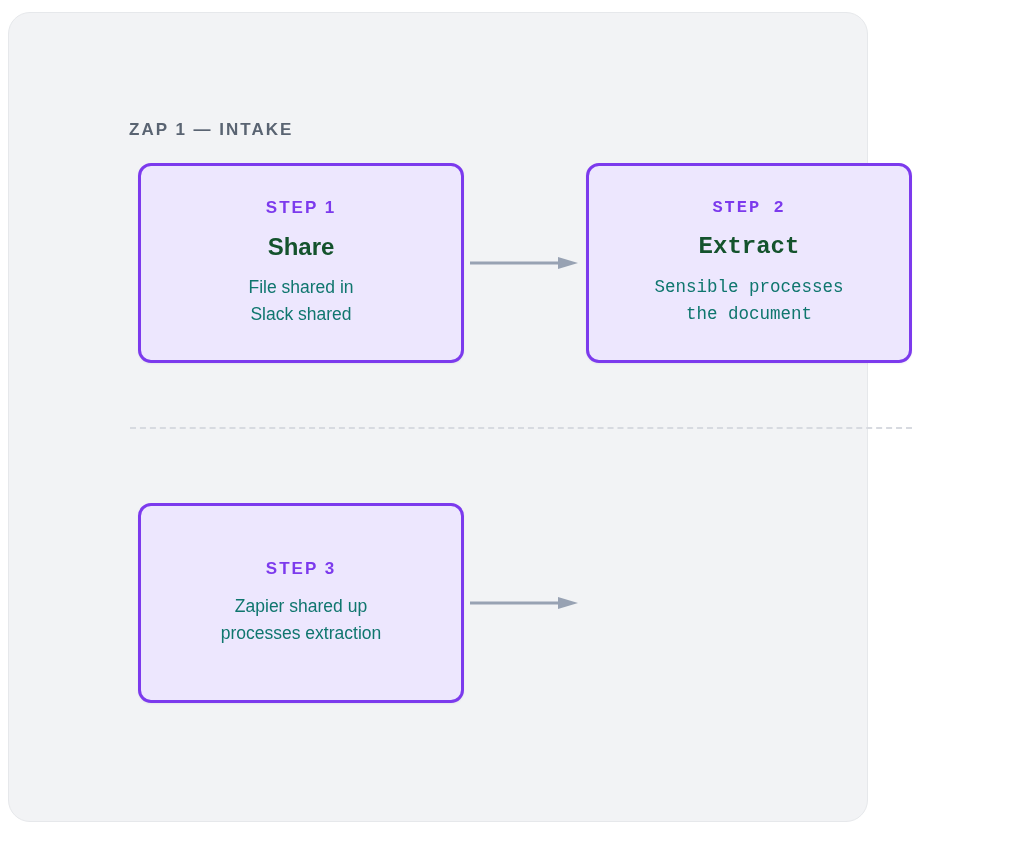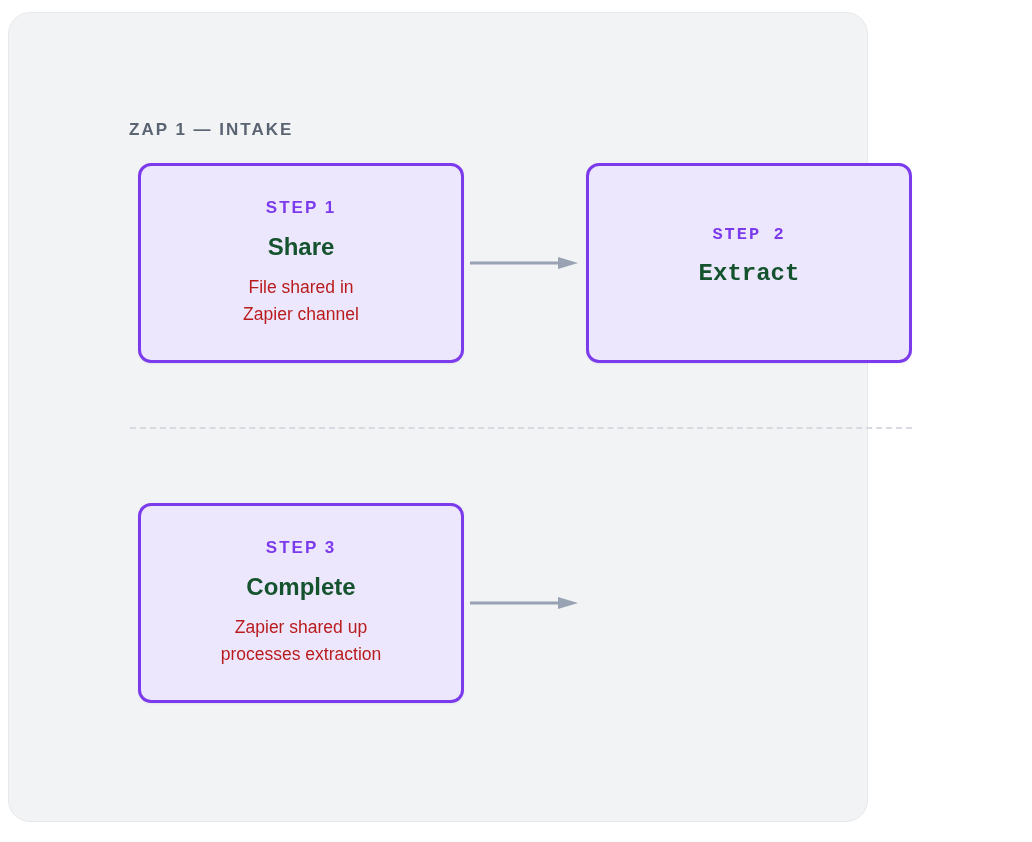--- a/index.html
+++ b/index.html
@@ -86,21 +86,21 @@
     font-size: 24px;
     font-weight: bold;
     color: #14532d;
     line-height: 30px;
     margin-bottom: 12px;
   }
 
   .step-desc {
     font-size: 17.5px;
     font-weight: normal;
-    color: #b91c1c;
+    color: #0f766e;
     line-height: 27px;
     text-align: center;
     max-width: 260px;
   }
 
   
   .connector {
     position: absolute;
     left: 348px;
     top: 100px;
@@ -129,49 +129,52 @@
 
     <div class="section-label">ZAP 1 — INTAKE</div>
 
     <div class="row">
 
       <div class="step-card left">
         <div class="step-eyebrow">STEP 1</div>
         <div class="step-title">Share</div>
         <div class="step-desc">
           <span>File shared in</span><br>
-          <span>Zapier channel</span>
+          <span>Slack shared</span>
         </div>
       </div>
 
       <div class="connector">
         <svg width="108" height="16" viewBox="0 0 108 16">
           <rect x="0" y="6.5" width="92" height="3" fill="#98a2b3"></rect>
           <polygon points="88,2 108,8 88,14" fill="#98a2b3"></polygon>
         </svg>
       </div>
 
       <div class="step-card right">
         <div class="step-eyebrow">STEP 2</div>
         <div class="step-title">Extract</div>
+        <div class="step-desc">
+          <span>Sensible processes</span><br>
+          <span>the document</span>
+        </div>
       </div>
 
     </div>
   </div>
 
   <div class="divider"></div>
 
   <div class="zap-section" id="zap-section-2">
 
 
     <div class="row">
 
       <div class="step-card left">
         <div class="step-eyebrow">STEP 3</div>
-        <div class="step-title">Complete</div>
         <div class="step-desc">
           <span>Zapier shared up</span><br>
           <span>processes extraction</span>
         </div>
       </div>
 
       <div class="connector">
         <svg width="108" height="16" viewBox="0 0 108 16">
           <rect x="0" y="6.5" width="92" height="3" fill="#98a2b3"></rect>
           <polygon points="88,2 108,8 88,14" fill="#98a2b3"></polygon>

